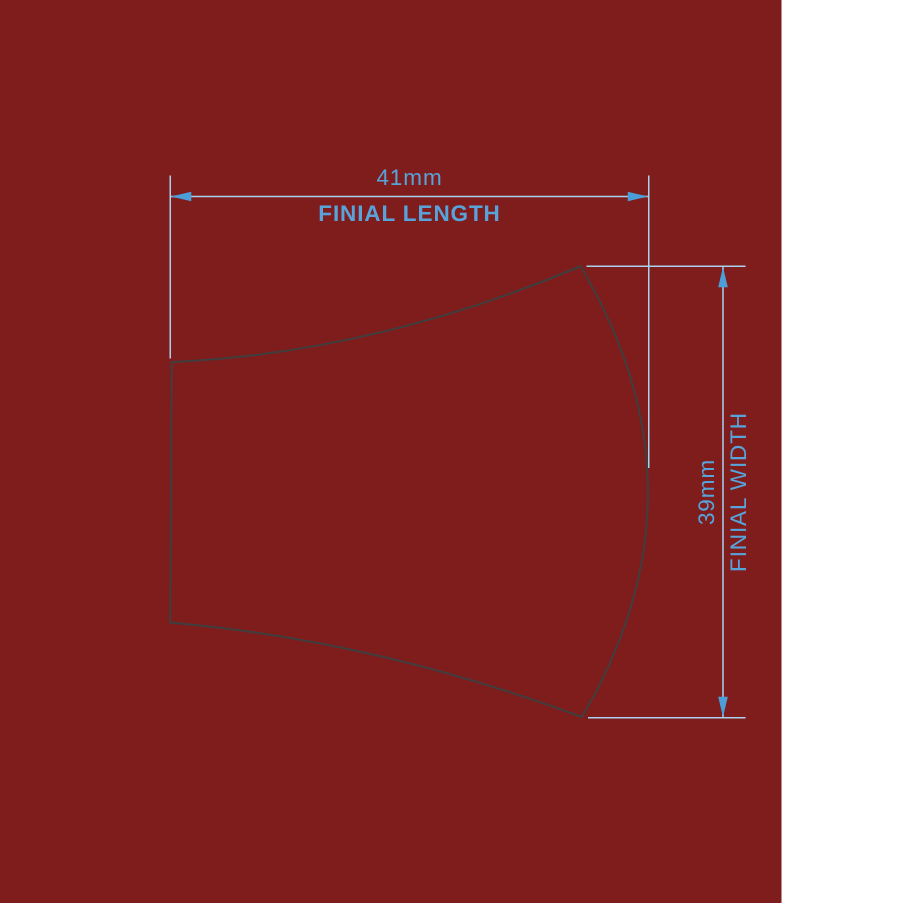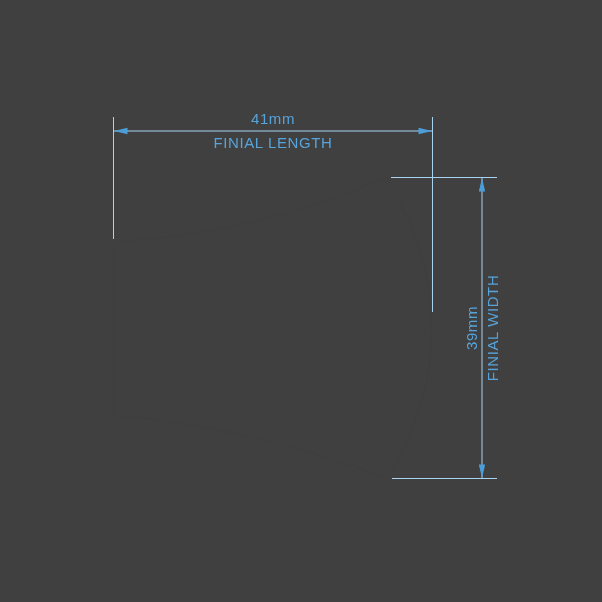--- a/index.html
+++ b/index.html
@@ -4,42 +4,42 @@
 <style>
   html, body { margin: 0; padding: 0; }
   body {
     width: 602px; height: 602px;
     background: #ffffff;
     font-family: "Liberation Sans", sans-serif;
     overflow: hidden;
   }
   .canvas {
     position: relative;
-    width: 602px; height: 602px;
-    background: #404040;
+    width: 521px; height: 602px;
+    background: #7f1d1d;
   }
   .canvas svg {
     position: absolute;
     left: 0; top: 0;
   }
   .dim-text {
     position: absolute;
     color: #57a3da;
     font-size: 15px;
     letter-spacing: 0.6px;
     line-height: 16px;
     white-space: nowrap;
   }
   .dim-text.h {
     left: 113px;
     width: 320px;
     text-align: center;
   }
   #length-value { top: 111px; }
-  #length-label { top: 135px; }
+  #length-label { top: 135px; font-weight: bold; }
   .dim-text.v {
     transform: translate(-50%, -50%) rotate(-90deg);
     transform-origin: center center;
   }
   #width-value { left: 472px; top: 328px; }
   #width-label { left: 493px; top: 328px; }
 </style>
 </head>
 <body>
 

